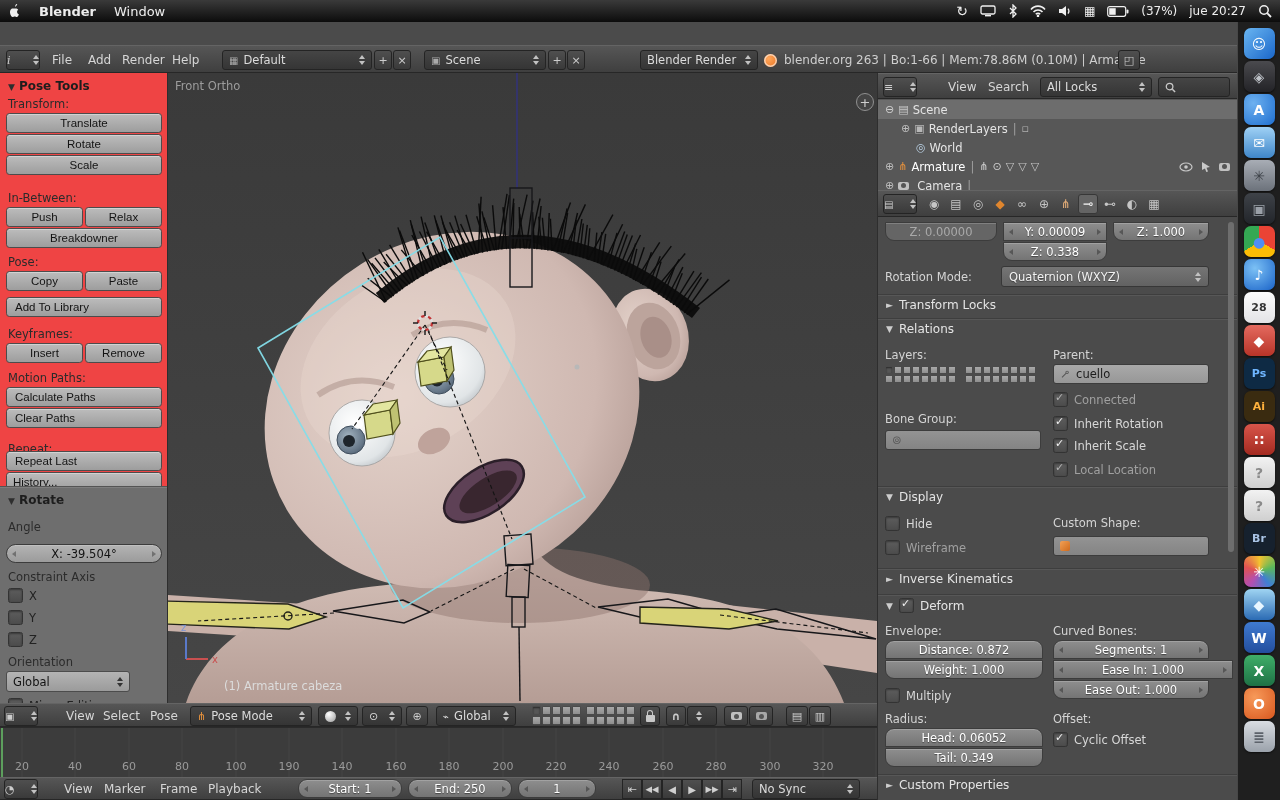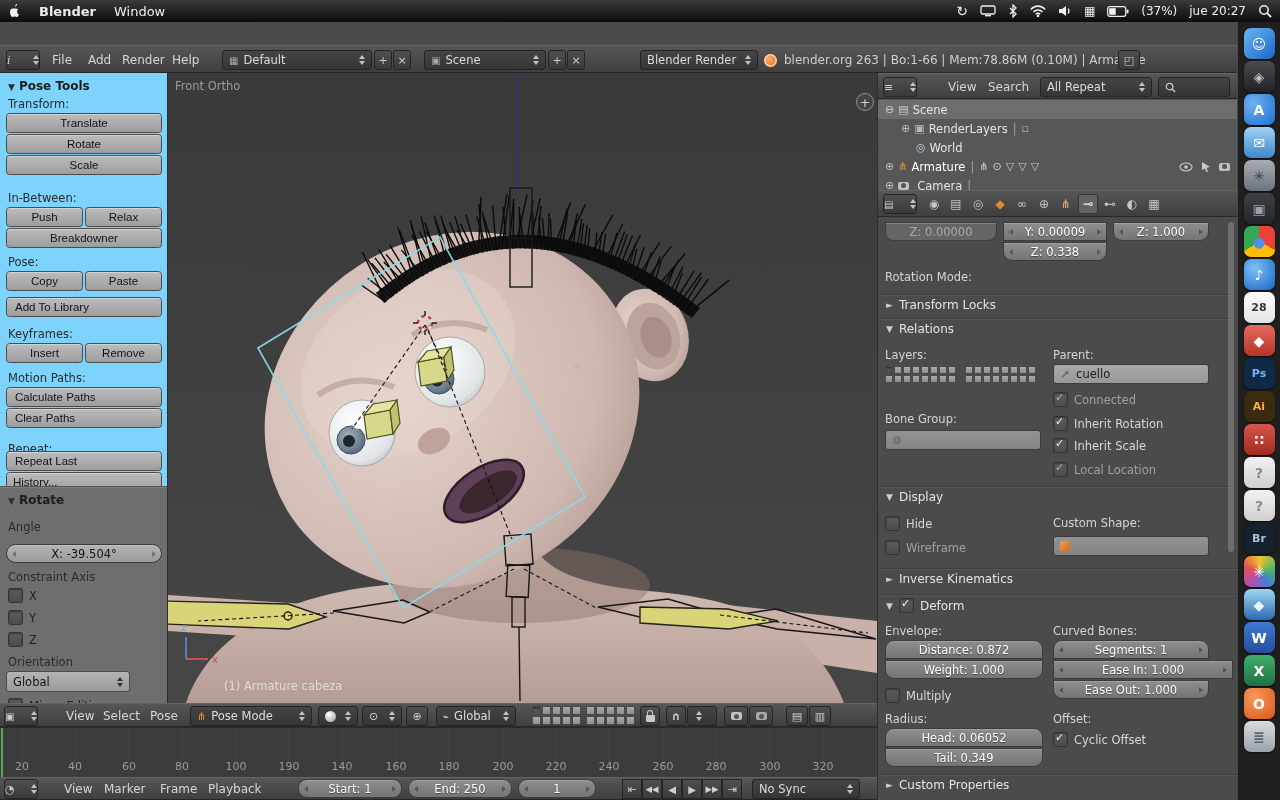--- a/index.html
+++ b/index.html
@@ -30,21 +30,21 @@
   .hbtn{background:linear-gradient(#4f4f4f,#3a3a3a);border:1px solid #242424;border-radius:3px;color:#ccc;
         display:flex;align-items:center;justify-content:center;height:20px;box-sizing:border-box;font-size:11px;}
   .ud{display:inline-flex;flex-direction:column;gap:2px;margin-left:auto;}
   .ud i{width:0;height:0;border-left:3px solid transparent;border-right:3px solid transparent;}
   .ud i.u{border-bottom:4px solid #c2c2c2;}
   .ud i.d{border-top:4px solid #c2c2c2;}
   .light .ud i.u{border-bottom-color:#333;}
   .light .ud i.d{border-top-color:#333;}
 
   
-  .toolshelf{left:0;top:73px;width:168px;height:630px;background:#7dd3fc;border-right:1px solid #2e2e2e;box-sizing:border-box;overflow:hidden;}
+  .toolshelf{left:0;top:73px;width:168px;height:630px;background:#ef4444;border-right:1px solid #2e2e2e;box-sizing:border-box;overflow:hidden;}
   .tslbl{color:#2b2b2b;font-size:11.5px;left:8px;}
   .phead-d{color:#1d1d1d;font-size:12px;font-weight:bold;}
   .phead-d .tri{font-size:9px;color:#2e2e2e;margin-right:4px;}
   .tsb{position:absolute;height:20px;background:linear-gradient(#bcbcbc,#9d9d9d);border:1px solid #4c4c4c;border-radius:3.5px;
        color:#131313;font-size:11.5px;display:flex;align-items:center;justify-content:center;box-sizing:border-box;
        box-shadow:inset 0 1px 0 rgba(255,255,255,.35);}
   .redo{left:0;top:413px;width:168px;height:217px;background:#6e6e6e;border-top:1px solid #545454;box-shadow:0 1px 0 #7e7e7e inset;}
   .nf-l{position:absolute;height:20px;border-radius:10px;background:linear-gradient(#b4b4b4,#9b9b9b);border:1px solid #4c4c4c;
         color:#121212;font-size:11.5px;display:flex;align-items:center;justify-content:center;box-sizing:border-box;}
   .dd-l{position:absolute;height:21px;border-radius:3px;background:linear-gradient(#b4b4b4,#9b9b9b);border:1px solid #4c4c4c;
@@ -668,21 +668,21 @@
       <div class="hbtn a" style="left:5px;top:3px;width:34px;gap:4px;">
         <span>≡</span>
         <span class="ud">
             <i class="u"></i>
             <i class="d"></i>
           </span>
       </div>
       <span class="mlab a" style="left:70px;top:6px;">View</span>
       <span class="mlab a" style="left:110px;top:6px;">Search</span>
       <div class="hw a" style="left:162px;top:3px;width:112px;">
-        <span>All Repeat</span>
+        <span>All Locks</span>
         <span class="ud">
             <i class="u"></i>
             <i class="d"></i>
           </span>
       </div>
       <div class="hw a" style="left:280px;top:3px;width:72px;">
         <svg width="11" height="11" viewBox="0 0 12 12">
             <circle cx="5" cy="5" r="3.6" fill="none" stroke="#c8c8c8" stroke-width="1.4"></circle>
             <line x1="8" y1="8" x2="11" y2="11" stroke="#c8c8c8" stroke-width="1.6"></line>
           </svg>
@@ -757,20 +757,27 @@
         <div class="ptab">▦</div>
       </div>
     </div>
 
     <div class="nf bot dis" style="left:7px;top:32px;width:112px;">Z: 0.00000</div>
     <div class="nf sq arrows" style="left:125px;top:32px;width:104px;">Y: 0.00009</div>
     <div class="nf bot arrows" style="left:235px;top:32px;width:96px;">Z: 1.000</div>
     <div class="nf bot arrows" style="left:125px;top:52px;width:104px;">Z: 0.338</div>
 
     <span class="plbl" style="left:7px;top:80px;">Rotation Mode:</span>
+    <div class="dd" style="left:123px;top:76px;width:208px;">
+      <span>Quaternion (WXYZ)</span>
+      <span class="ud">
+          <i class="u"></i>
+          <i class="d"></i>
+        </span>
+    </div>
 
     <div class="psep" style="top:104px;"></div>
     <div class="phead" style="left:8px;top:108px;">
         <span class="tri">►</span>
         <span>Transform Locks</span>
       </div>
 
     <div class="psep" style="top:128px;"></div>
     <div class="phead" style="left:8px;top:132px;">
         <span class="tri">▼</span>

